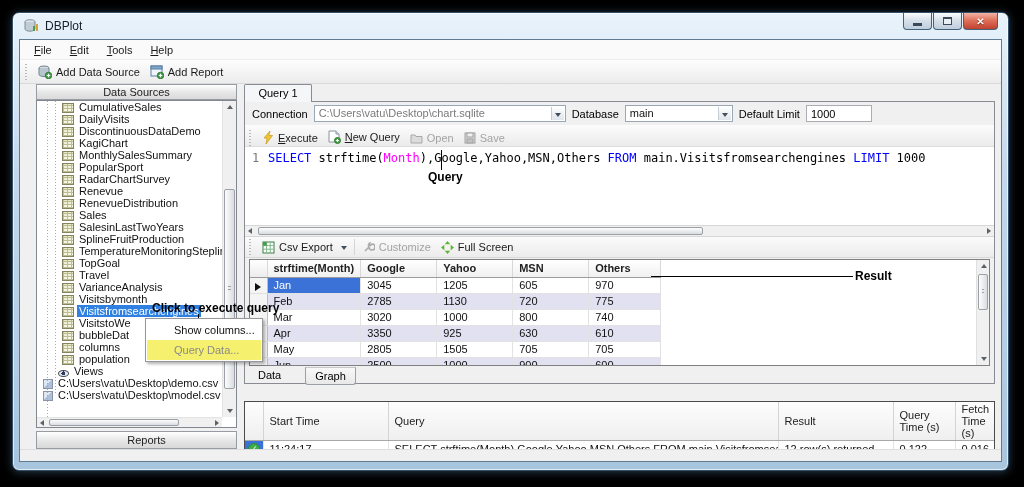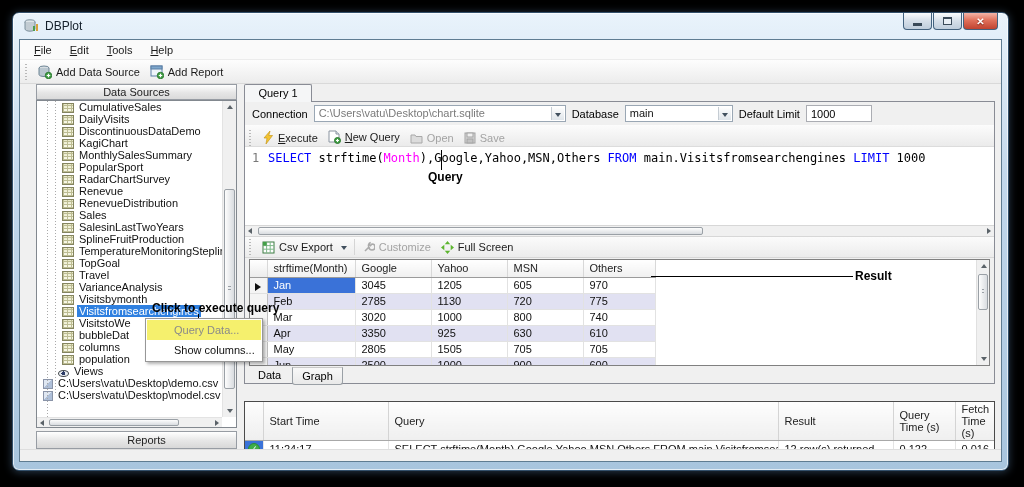--- a/index.html
+++ b/index.html
@@ -112,35 +112,35 @@
               display:flex; align-items:center; padding-left:3px; }
   .ddbtn { width:13px; height:16px; position:relative; }
   .ddbtn::after { content:""; position:absolute; left:3px; top:7px; border-left:3px solid transparent;
                   border-right:3px solid transparent; border-top:4px solid #41505e; }
 
   .grid-wrap { position:absolute; left:4px; right:4px; top:157px; height:107px; background:#fff;
                border:1px solid #808080; overflow:hidden; }
   table.grid { border-collapse:collapse; table-layout:fixed; font-size:11px; }
   .grid th, .grid td { overflow:hidden; white-space:nowrap; }
   .grid thead th { background:linear-gradient(#ffffff,#f0f0f0); border-right:1px solid #d8d8d8;
-                   border-bottom:1px solid #9b9b9b; font-weight:normal; text-align:left;
+                   border-bottom:1px solid #9b9b9b; font-weight:bold; text-align:left;
                    padding:2px 6px; height:17px; color:#222; }
   .grid thead th.corner { background:linear-gradient(#ffffff,#ececec); }
   .grid tbody th { background:#f4f4f4; border-right:1px solid #bdbdbd; border-bottom:1px solid #e0e0e0; height:16px; }
   .grid td { border-right:1px solid #e2e2e2; border-bottom:1px solid #e2e2e2; padding:1px 6px; color:#111; }
   .grid tr.alt td { background:#e1e1f2; }
   .grid td.selcell { background:#3a72d8; color:#fff; }
   .cur-arrow { display:block; margin:3px auto 0; width:0; height:0;
                border-top:4px solid transparent; border-bottom:4px solid transparent; border-left:6px solid #111; }
   .grid-vsb { position:absolute; right:0; top:0; bottom:0; width:13px; background:#f0f0f0; border-left:1px solid #e0e0e0; }
 
   .result-tabs { position:absolute; left:4px; top:265px; display:flex; font-size:11px; align-items:flex-start; }
   .rtab { padding:2px 9px; }
   .rtab.graph { border:1px solid #9aa0a6; border-top:1px solid #c8c8c8; border-radius:0 0 3px 3px;
-                background:linear-gradient(#f8f8f8,#e9e9e9); margin-left:2px; }
+                background:linear-gradient(#f8f8f8,#e9e9e9); margin-left:15px; }
 
   
   .log-panel { position:absolute; left:224px; right:6px; top:361px; height:51px; background:#fff;
                border:1px solid #4a4a4a; overflow:hidden; }
   table.log { border-collapse:collapse; table-layout:fixed; font-size:11px; width:100%; }
   .log thead th { background:linear-gradient(#fdfdfd,#efefef); border-right:1px solid #d4d4d4;
                   border-bottom:1px solid #a8a8a8; font-weight:normal; text-align:left;
                   padding:1px 6px; height:26px; vertical-align:middle; color:#222; line-height:12px; }
   .log td { border-right:1px solid #e4e4e4; padding:2px 6px; height:17px; white-space:nowrap; overflow:hidden; color:#111; }
   .log td.iconcell { background:#3a72d8; padding:1px 2px; }
@@ -581,16 +581,16 @@
   <div class="ann-line" style="left:441px;top:150px;width:1px;height:20px;"></div>
   <div class="annotation" style="left:428px;top:170px;">Query</div>
 
   <div class="annotation" style="left:152px;top:301px;">Click to execute query</div>
   <div class="ann-line" style="left:198px;top:314px;width:1px;height:14px;"></div>
 
   <div class="ann-line" style="left:651px;top:276px;width:202px;height:1px;"></div>
   <div class="annotation" style="left:855px;top:269px;">Result</div>
 
   <div class="ctx-menu" id="ctx-menu">
+      <div class="ctx-item">Show columns...</div>
       <div class="ctx-item hl">Query Data...</div>
-      <div class="ctx-item">Show columns...</div>
     </div>
 </div>
 
 </body></html>

